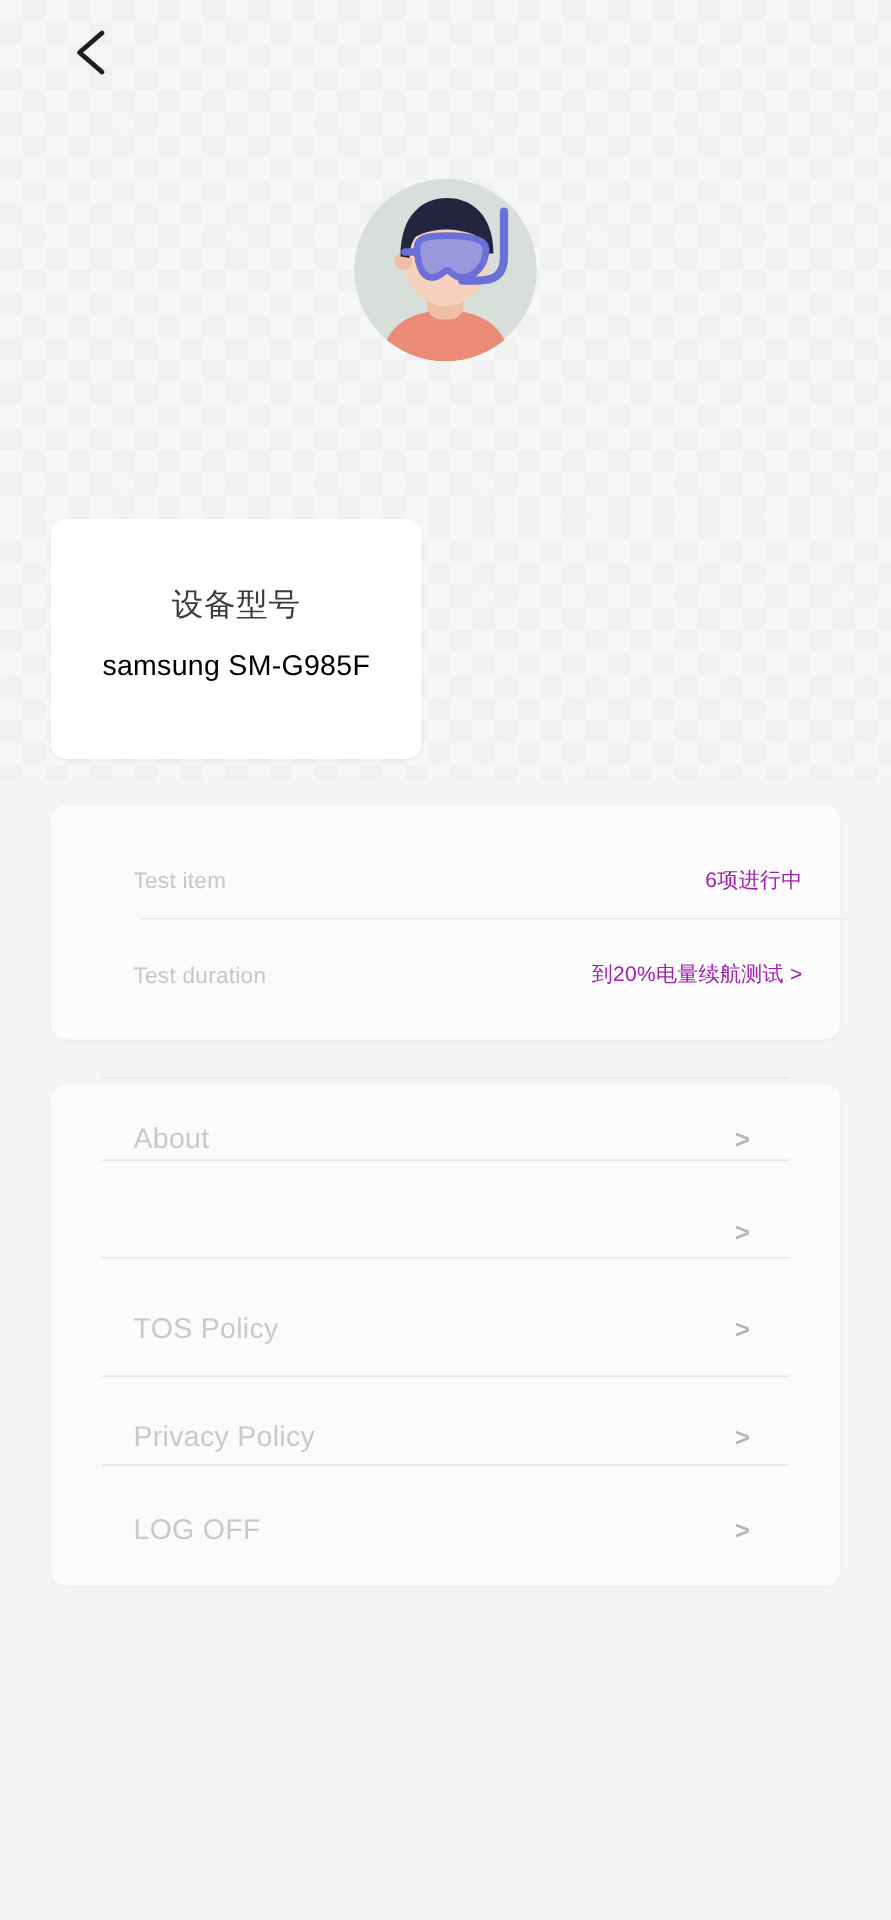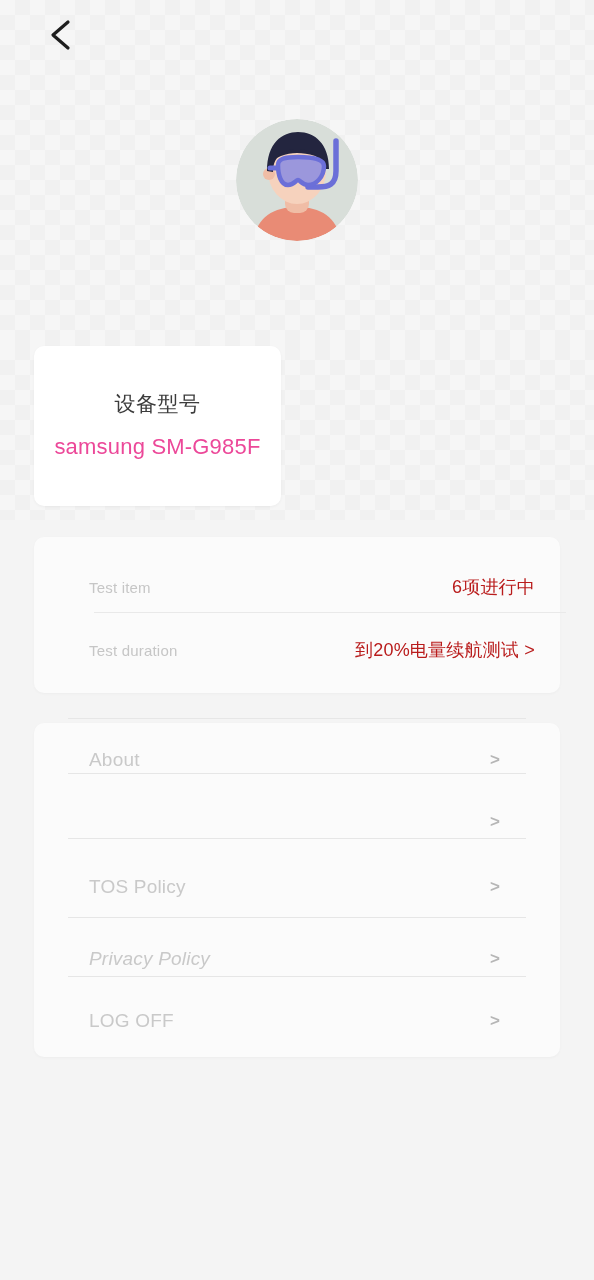--- a/index.html
+++ b/index.html
@@ -103,22 +103,22 @@
     box-sizing: border-box;
   }
   .info-card-title {
     font-size: 21px;
     color: #3c3c3c;
     letter-spacing: 0.5px;
     line-height: 1.1;
   }
   .info-card-value {
     margin-top: 19px;
-    font-size: 22px;
-    color: #ec4899;
+    font-size: 19px;
+    color: #000000;
     letter-spacing: 0.2px;
   }
 
   
   .test-card {
     position: absolute;
     left: 34px;
     top: 537px;
     width: 526px;
     height: 156px;
@@ -140,22 +140,22 @@
   .test-label {
     position: absolute;
     left: 55px;
     font-size: 15px;
     color: #c6c6c6;
     letter-spacing: 0.2px;
   }
   .test-value {
     position: absolute;
     right: 25px;
-    font-size: 18px;
-    color: #b91c1c;
+    font-size: 14px;
+    color: #a21caf;
     letter-spacing: 0.2px;
   }
   .test-divider {
     position: absolute;
     left: 60px;
     top: 75px;
     width: 472px;
     height: 1px;
     background: #e9e9e9;
   }
@@ -299,21 +299,21 @@
     </div>
     <div class="menu-divider" style="left:34px;top:115px;width:458px;"></div>
 
     <div class="menu-item" style="top:133px;">
       <span class="menu-label" style="left:55px;">TOS Policy</span>
       <span class="menu-chevron" style="right:60px;">&gt;</span>
     </div>
     <div class="menu-divider" style="left:34px;top:194px;width:458px;"></div>
 
     <div class="menu-item" style="top:205px;">
-      <span class="menu-label" style="left:55px;font-style:italic;">Privacy Policy</span>
+      <span class="menu-label" style="left:55px;">Privacy Policy</span>
       <span class="menu-chevron" style="right:60px;">&gt;</span>
     </div>
     <div class="menu-divider" style="left:34px;top:253px;width:458px;"></div>
 
     <div class="menu-item" style="top:267px;">
       <span class="menu-label" style="left:55px;">LOG OFF</span>
       <span class="menu-chevron" style="right:60px;">&gt;</span>
     </div>
 
   </div>

